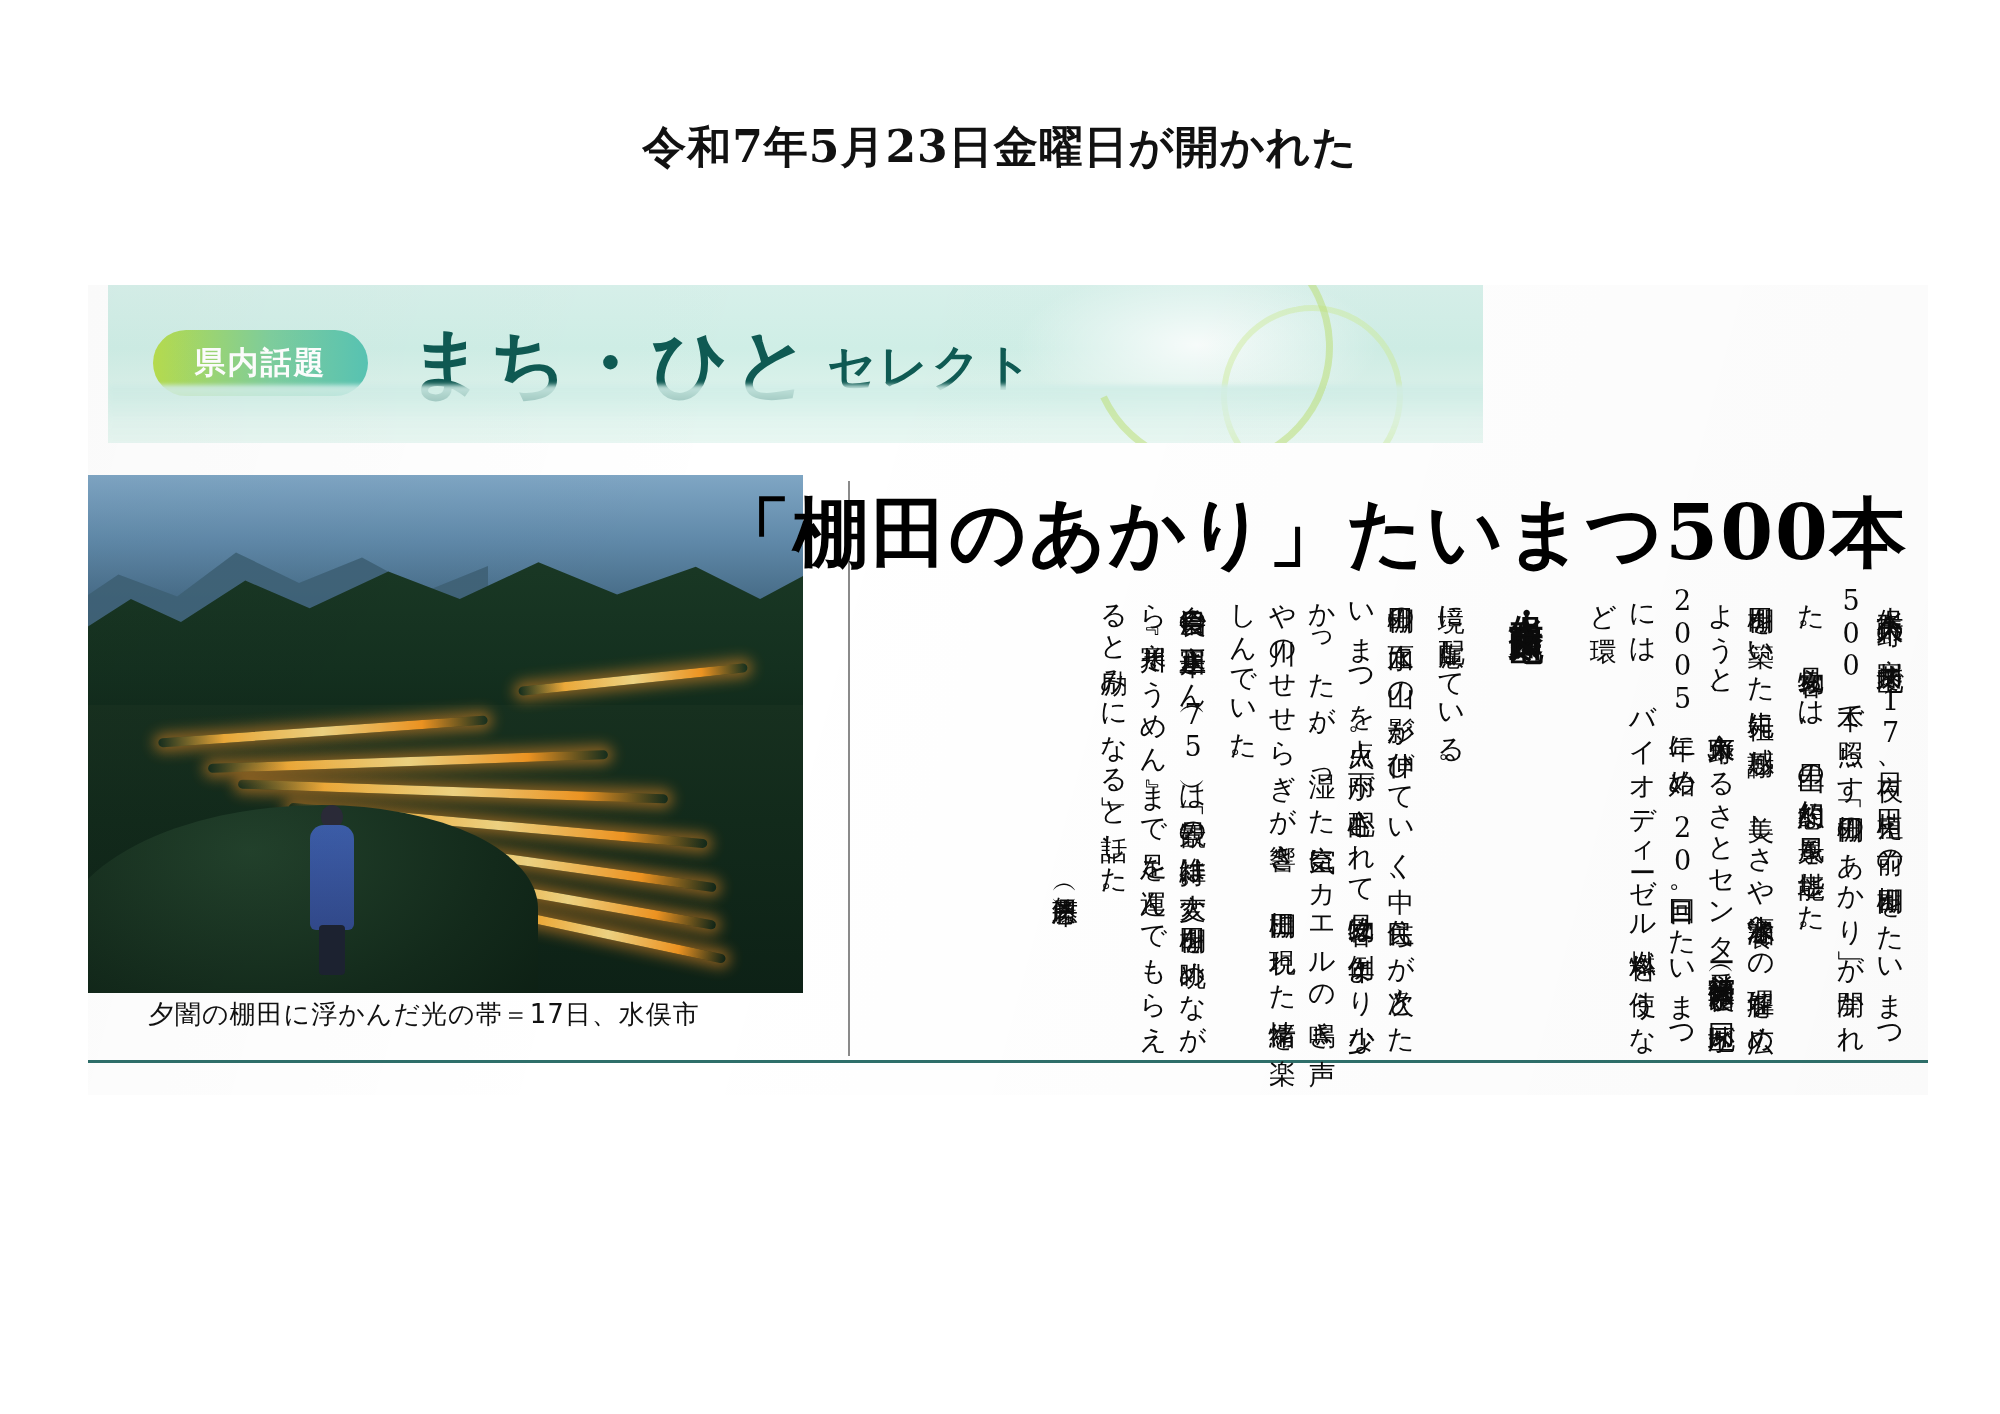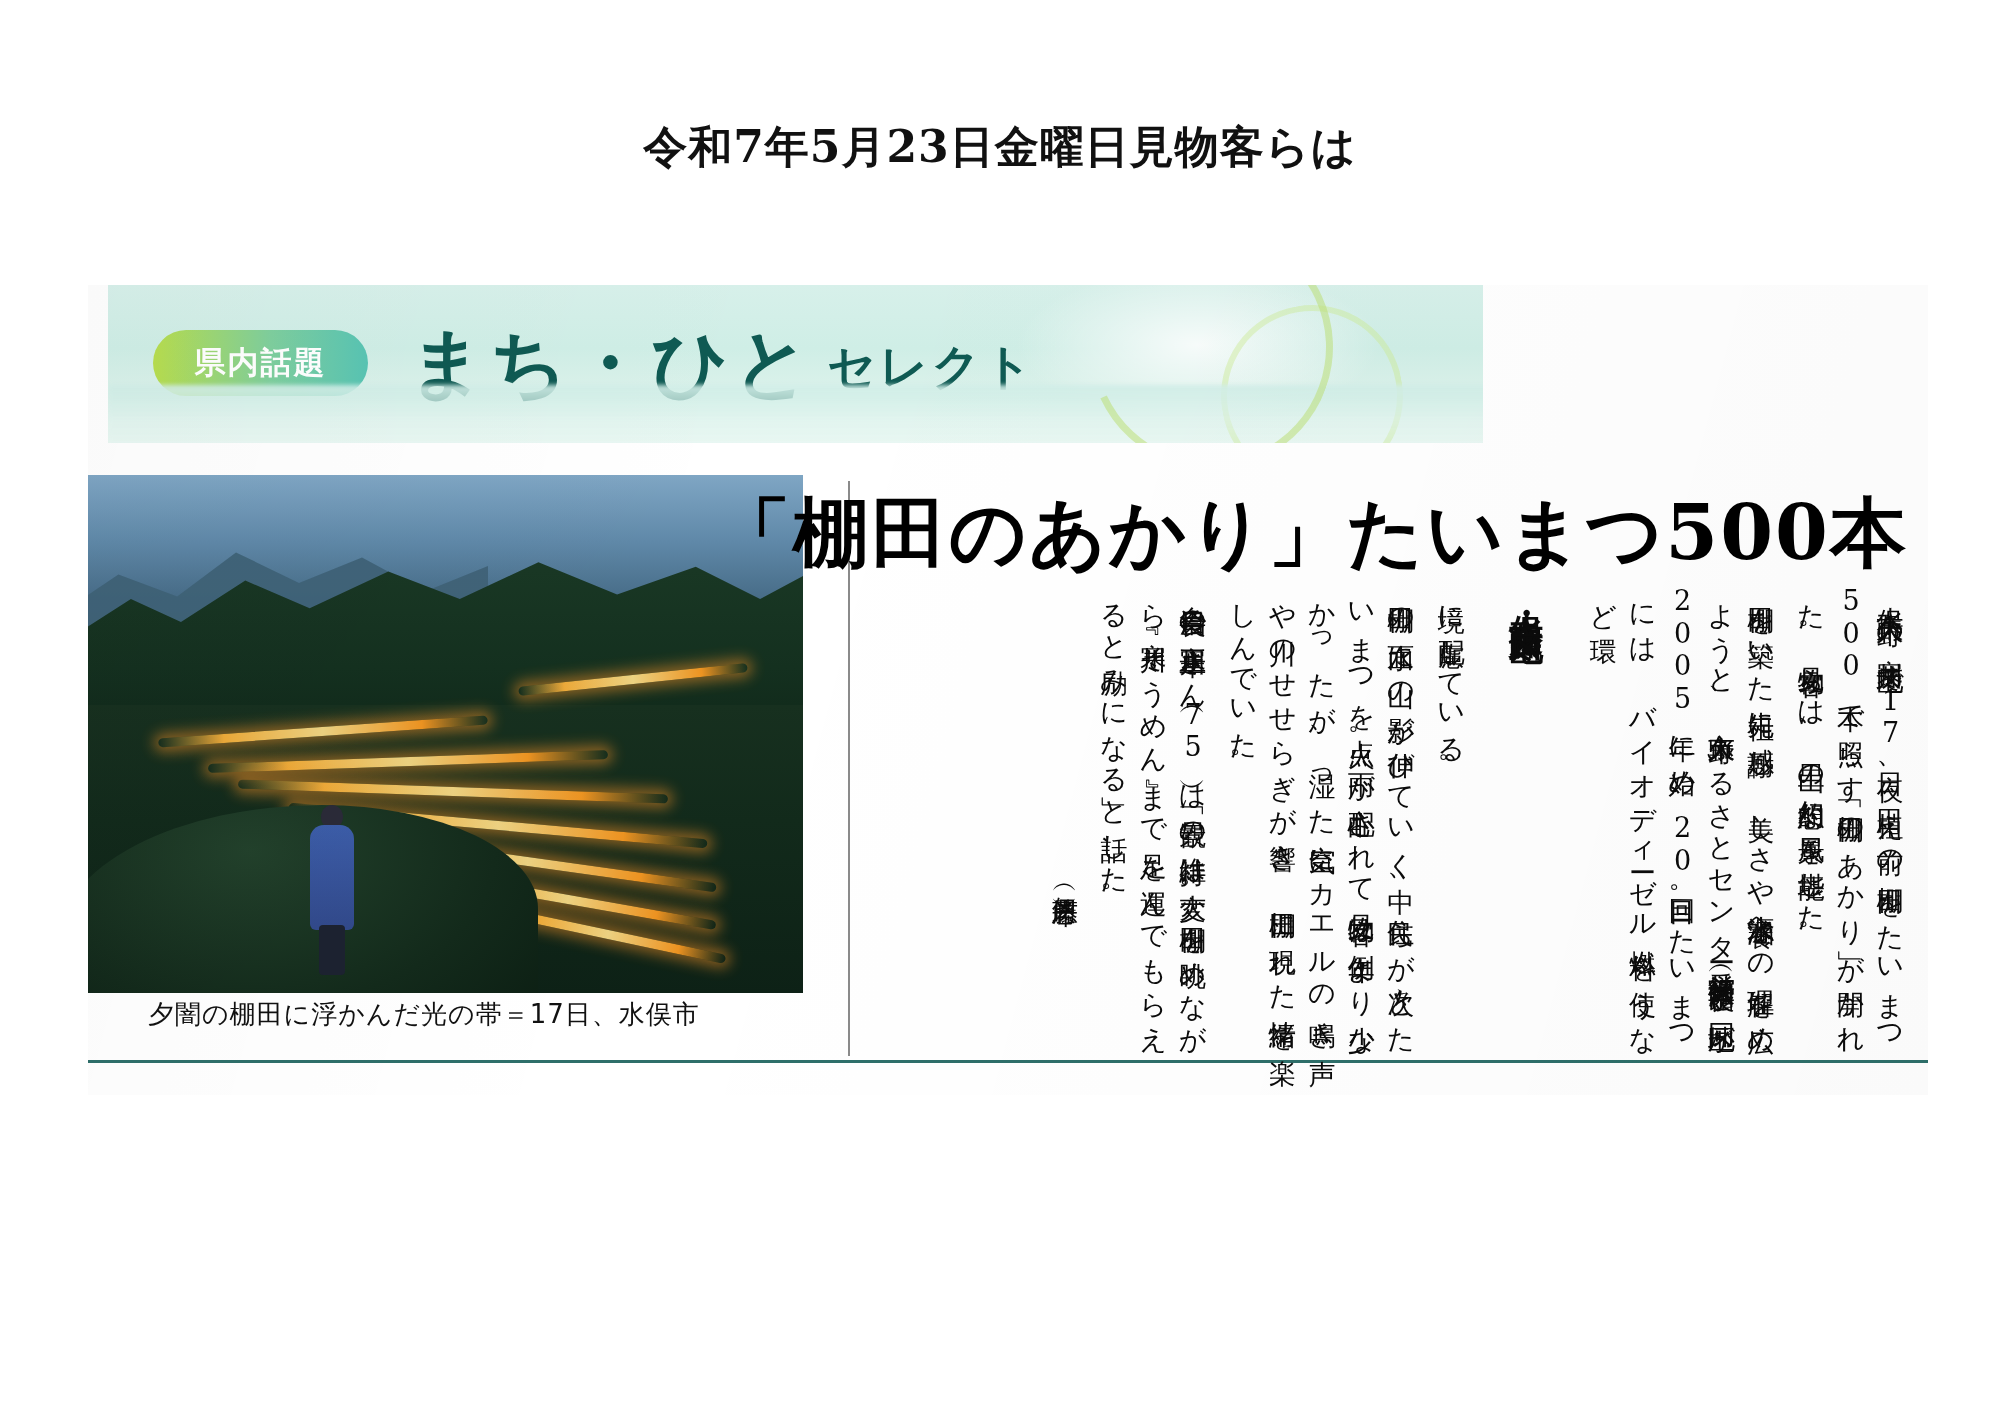--- a/index.html
+++ b/index.html
@@ -259,21 +259,21 @@
     position: absolute;
     left: 0; top: 0; width: 1840px; height: 810px;
     background: linear-gradient(105deg, rgba(0,0,0,0.018) 0%, rgba(0,0,0,0) 35%, rgba(0,0,0,0.02) 100%);
     pointer-events: none;
   }
 </style>
 </head>
 <body>
 
 <div class="masthead">
-  <span class="date">令和7年5月23日金曜日</span><span>見物客らは</span>
+  <span class="date">令和7年5月23日金曜日</span><span>が開かれた</span>
 </div>
 
 <div class="clipping">
 
   <div class="banner">
     <div class="banner-tag">県内話題</div>
     <div class="banner-title">
       <span>まち・ひと</span><span class="sub">セレクト</span>
     </div>
     <div class="banner-shadow"></div>

